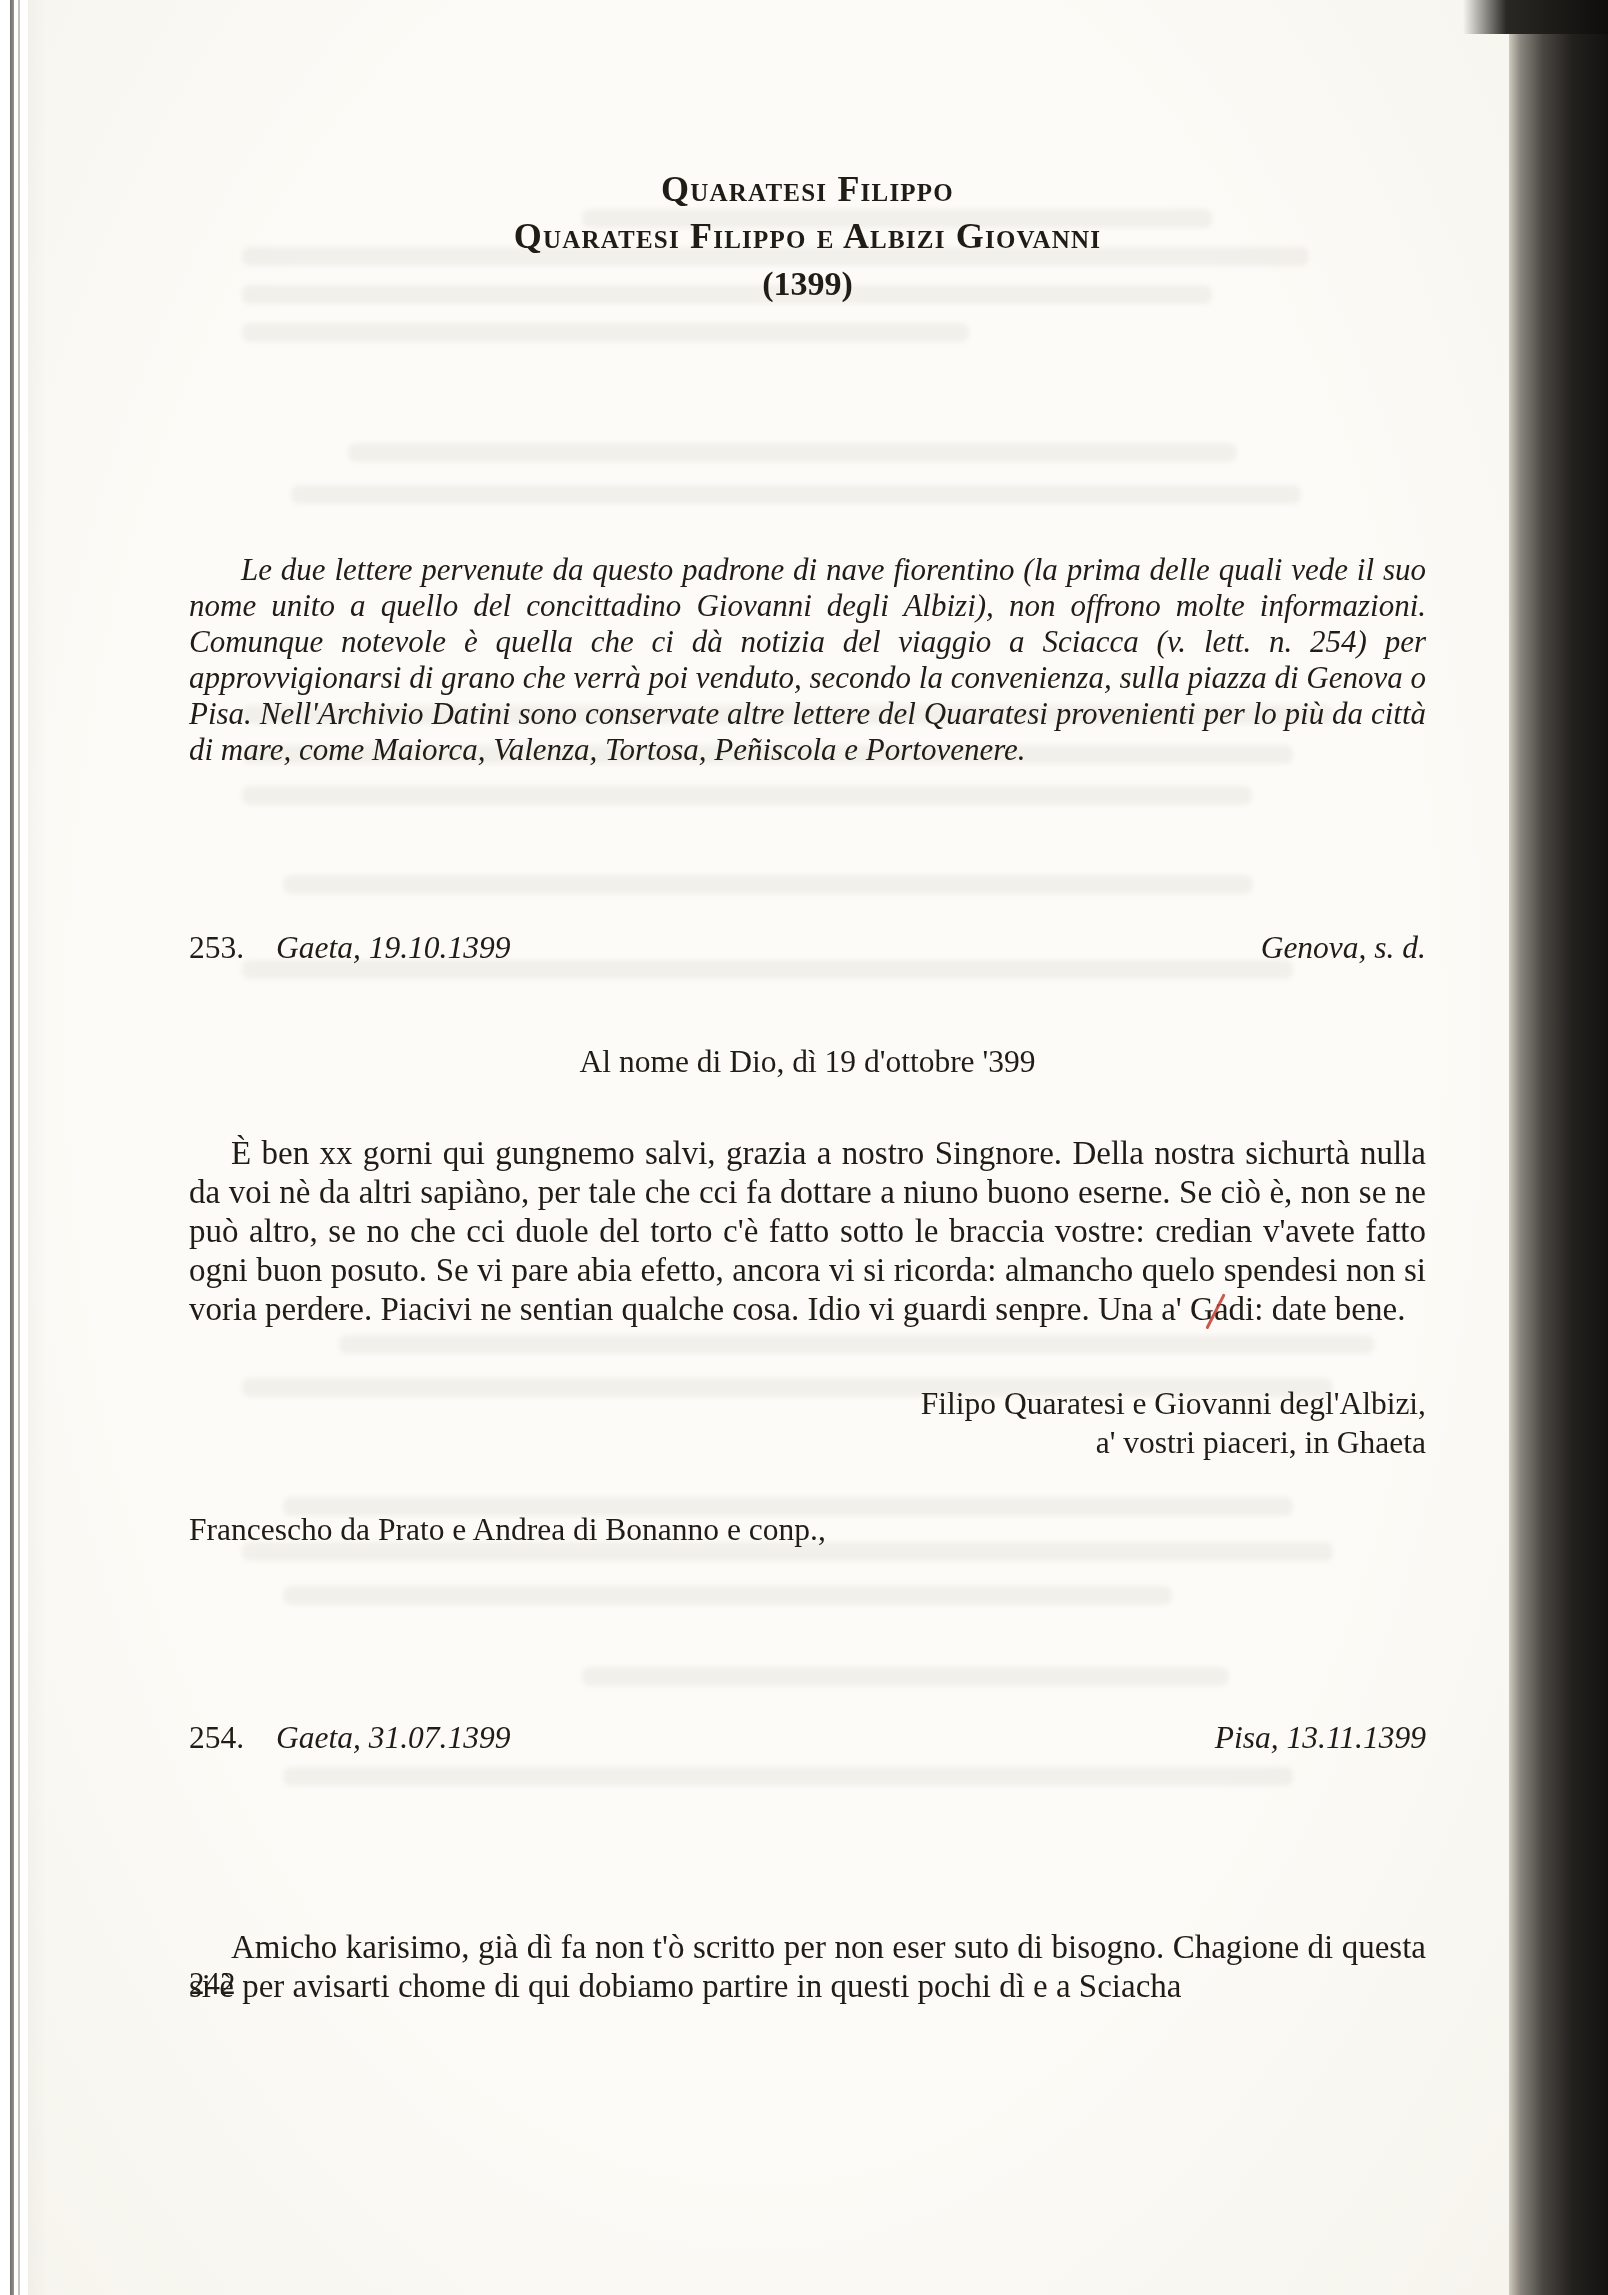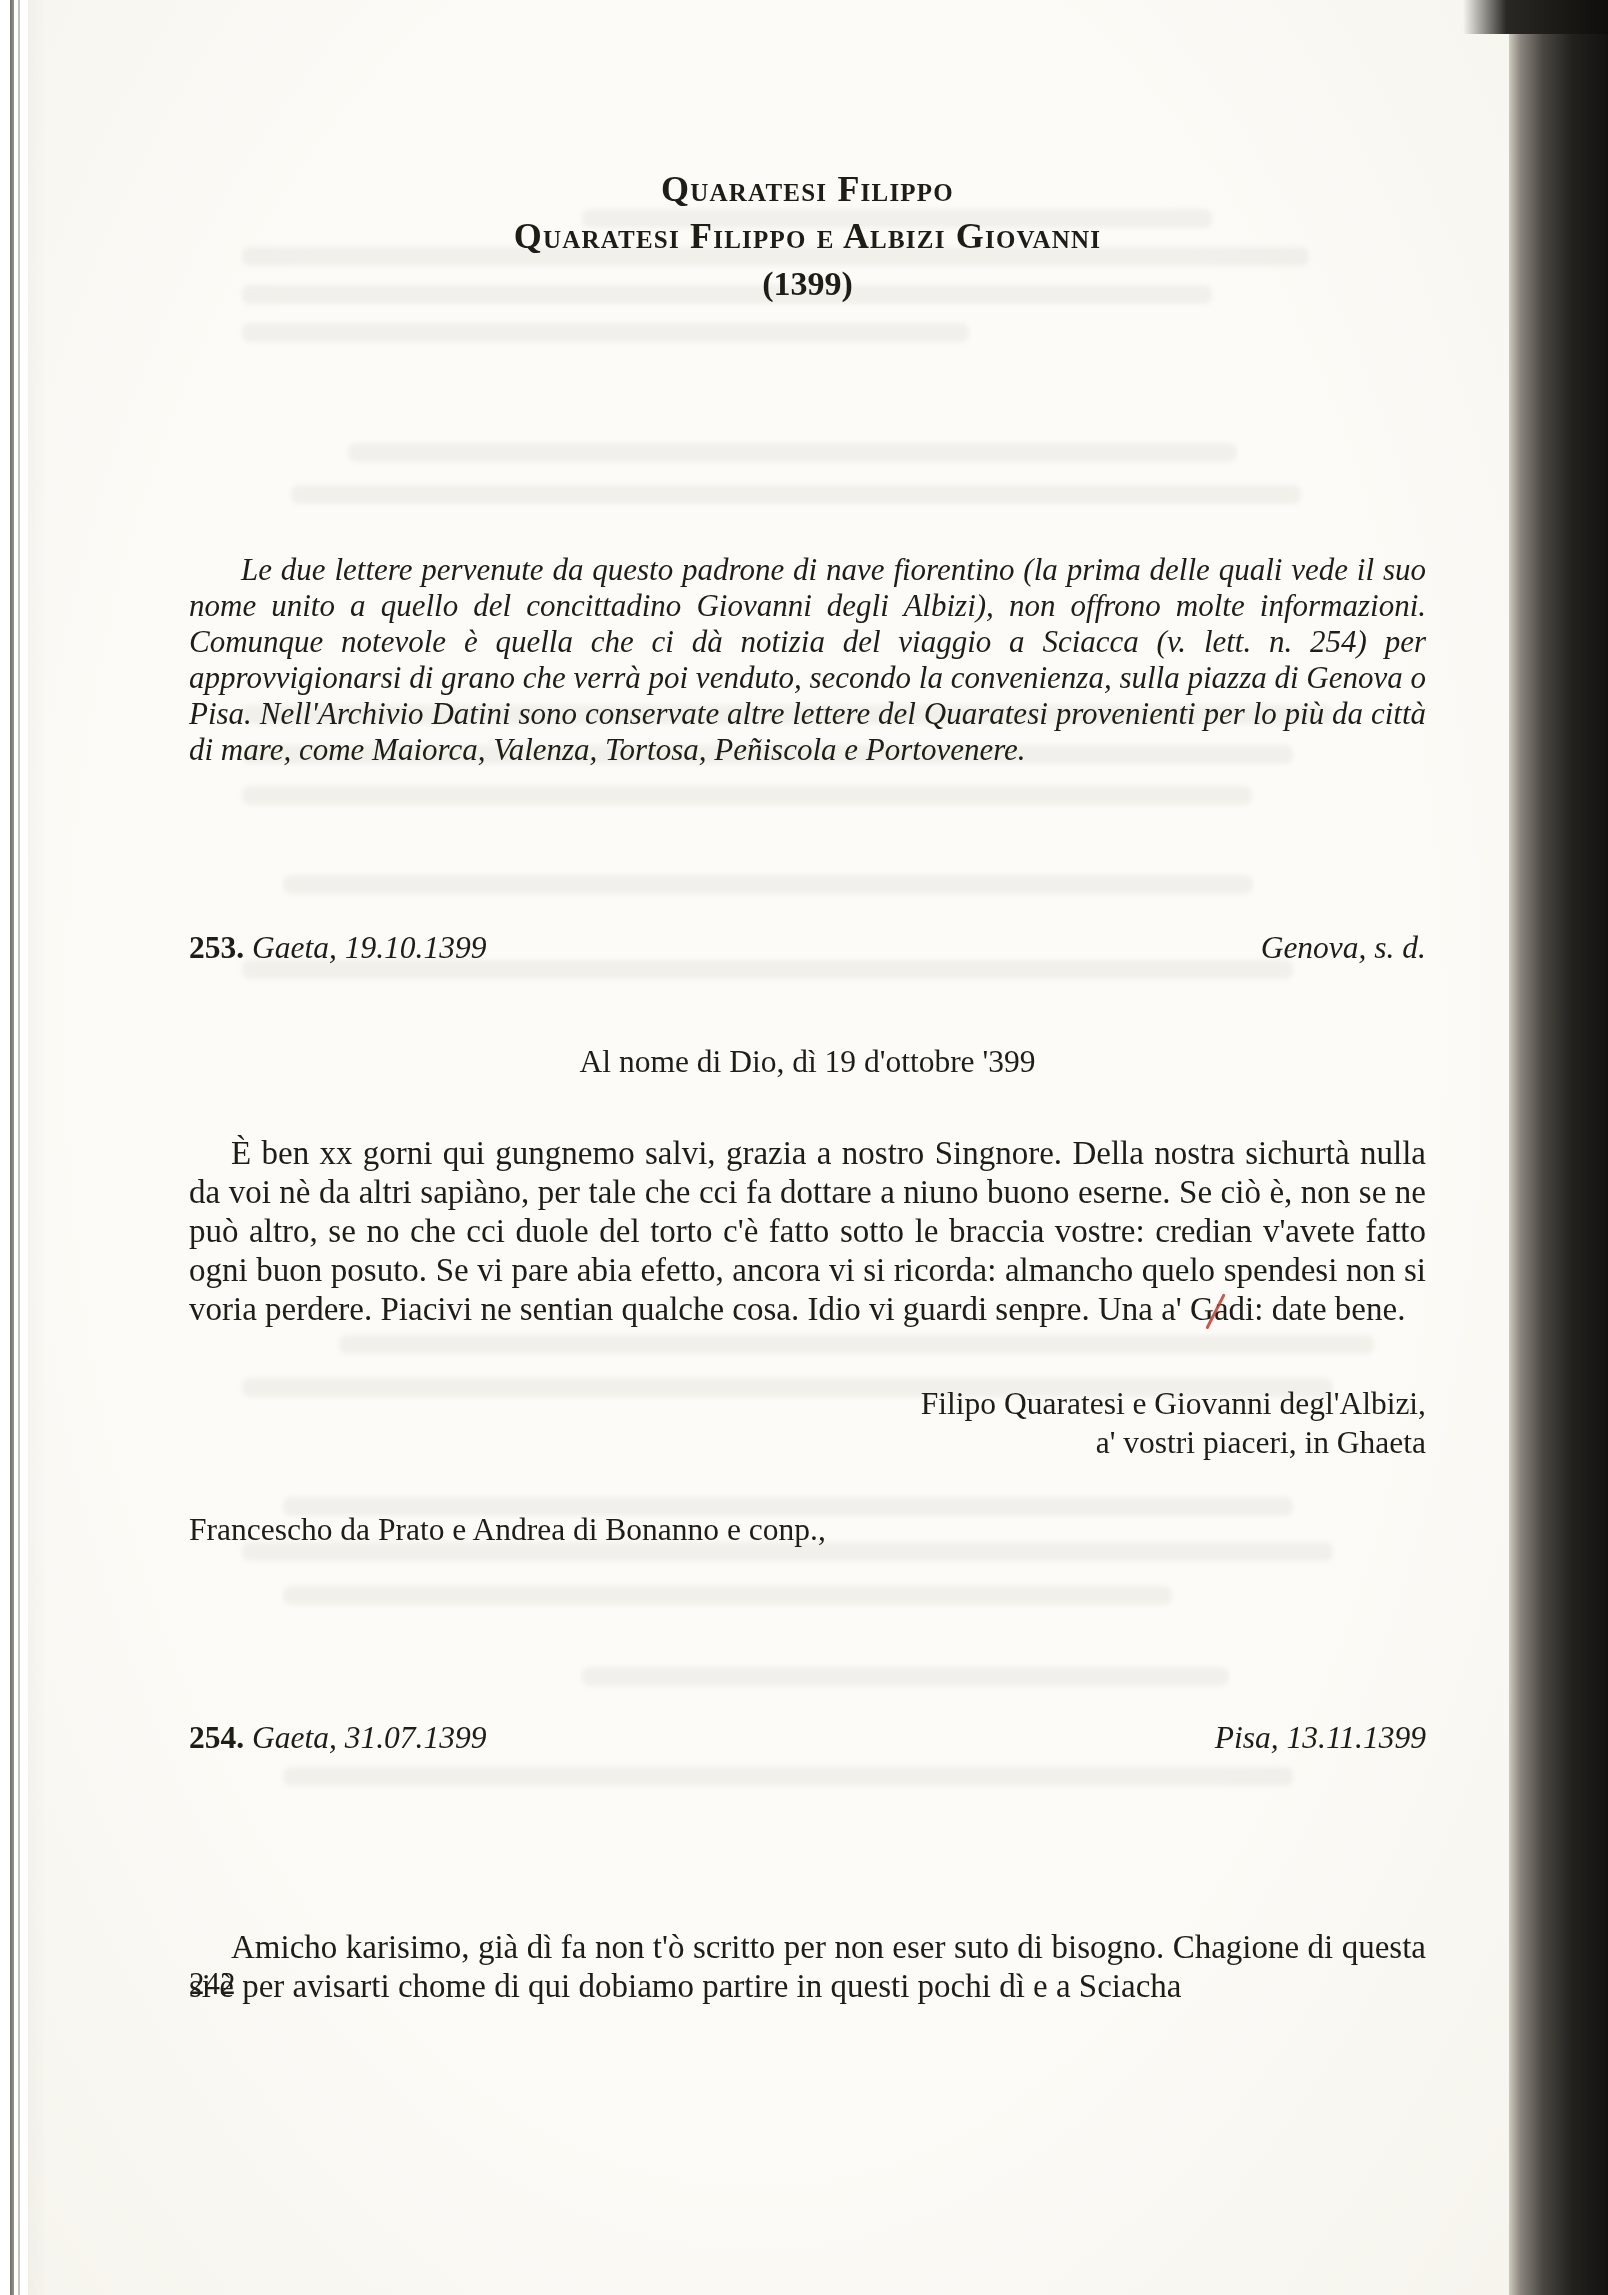--- a/index.html
+++ b/index.html
@@ -32,21 +32,21 @@
 
   .col{position:absolute;left:189px;width:1237px;}
 
   .title-block{top:166px;text-align:center;line-height:47px;}
   .title-caps{font-variant:small-caps;font-size:36px;letter-spacing:1.2px;font-weight:bold;}
   .title-year{font-size:34px;font-weight:bold;}
 
   .intro{top:521px;font-style:italic;font-size:31px;line-height:36px;text-align:justify;text-indent:52px;}
 
   .letter-head{display:flex;justify-content:space-between;align-items:baseline;font-size:31.5px;}
-  .letter-no{font-weight:bold;font-style:normal;}
+  .letter-no{font-weight:normal;font-style:normal;margin-right:24px;}
   .letter-date{font-style:italic;}
   .letter-recv{font-style:italic;}
   .head-253{top:930px;}
   .head-254{top:1720px;}
 
   .salutation{text-align:center;font-size:31.5px;}
   .salut-253{top:1044px;}
   .salut-254{top:1830px;}
 
   .letter-body{font-size:33px;line-height:39px;text-align:justify;text-indent:42px;}

